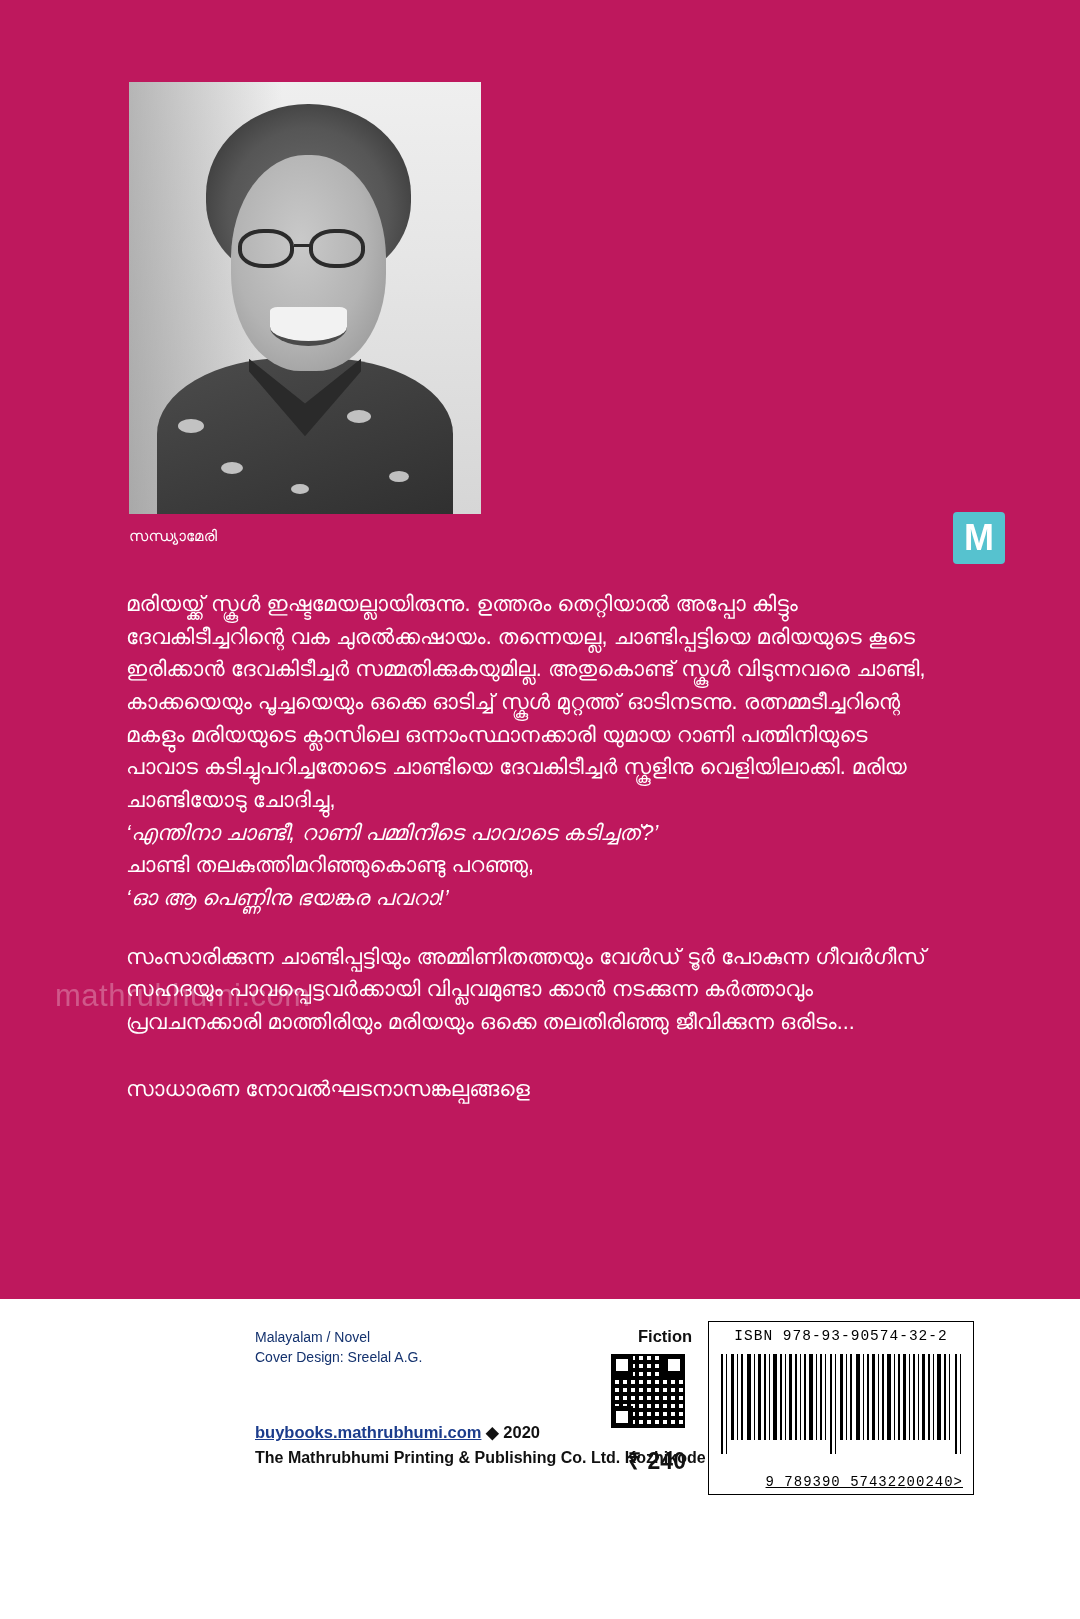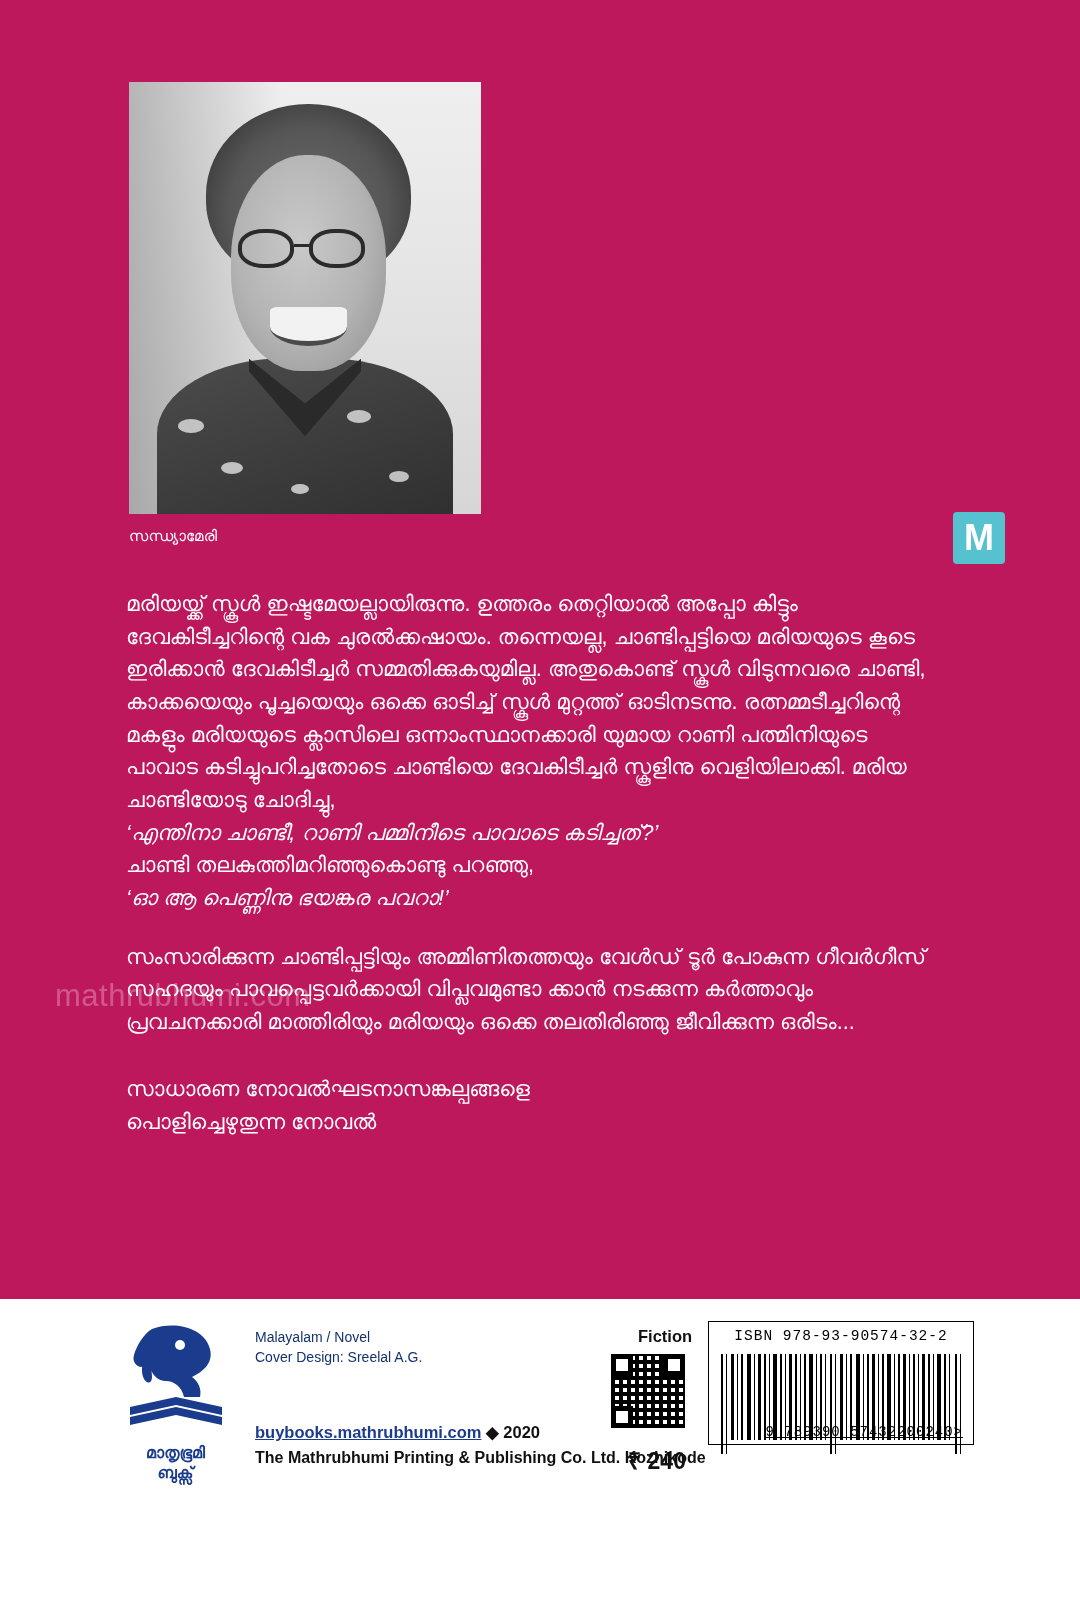--- a/index.html
+++ b/index.html
@@ -217,21 +217,21 @@
     top: 145px;
     font-size: 23px;
     font-weight: bold;
     color: #111;
   }
   #isbn-box {
     position: absolute;
     left: 708px;
     top: 22px;
     width: 266px;
-    height: 124px;
+    height: 174px;
     border: 1.5px solid #000;
     background: #fff;
   }
   #isbn-text {
     position: absolute;
     left: 0; right: 0;
     top: 6px;
     text-align: center;
     font-family: "Liberation Mono", monospace;
     font-size: 14.5px;
@@ -291,39 +291,25 @@
   <div id="watermark">mathrubhumi.com</div>
 
   <div id="blurb">
     <div class="para tight">മരിയയ്ക്ക് സ്കൂൾ ഇഷ്ടമേയല്ലായിരുന്നു. ഉത്തരം തെറ്റിയാൽ അപ്പോ കിട്ടും ദേവകിടീച്ചറിന്റെ വക ചുരൽക്കഷായം. തന്നെയല്ല, ചാണ്ടിപ്പട്ടിയെ മരിയയുടെ കൂടെ ഇരിക്കാൻ ദേവകിടീച്ചർ സമ്മതിക്കുകയുമില്ല. അതുകൊണ്ട് സ്കൂൾ വിടുന്നവരെ ചാണ്ടി, കാക്കയെയും പൂച്ചയെയും ഒക്കെ ഓടിച്ച് സ്കൂൾ മുറ്റത്ത് ഓടിനടന്നു. രത്നമ്മടീച്ചറിന്റെ മകളും മരിയയുടെ ക്ലാസിലെ ഒന്നാംസ്ഥാനക്കാരി യുമായ റാണി പത്മിനിയുടെ പാവാട കടിച്ചുപറിച്ചതോടെ ചാണ്ടിയെ ദേവകിടീച്ചർ സ്കൂളിനു വെളിയിലാക്കി. മരിയ ചാണ്ടിയോടു ചോദിച്ചു,</div>
     <div class="para tight italic">‘എന്തിനാ ചാണ്ടീ, റാണി പമ്മിനീടെ പാവാടെ കടിച്ചത്?’</div>
     <div class="para tight">ചാണ്ടി തലകുത്തിമറിഞ്ഞുകൊണ്ടു പറഞ്ഞു,</div>
     <div class="para italic">‘ഓ ആ പെണ്ണിനു ഭയങ്കര പവറാ!’</div>
     <div class="para">സംസാരിക്കുന്ന ചാണ്ടിപ്പട്ടിയും അമ്മിണിതത്തയും വേൾഡ് ടൂർ പോകുന്ന ഗീവർഗീസ് സഹദയും പാവപ്പെട്ടവർക്കായി വിപ്ലവമുണ്ടാ ക്കാൻ നടക്കുന്ന കർത്താവും പ്രവചനക്കാരി മാത്തിരിയും മരിയയും ഒക്കെ തലതിരിഞ്ഞു ജീവിക്കുന്ന ഒരിടം...</div>
     <div id="tagline">
       <div>സാധാരണ നോവൽഘടനാസങ്കല്പങ്ങളെ</div>
-      <div>പൊളിച്ചെഴുതുന്ന നോവൽ</div>
     </div>
   </div>
 
   <div id="footer">
 
-    <div id="publisher-logo">
-      <svg width="108" height="118" viewBox="0 0 108 118">
-        <path d="M30 8 C52 0 82 6 88 28 C92 44 78 52 70 56 C76 60 80 68 78 76 L62 76 C60 66 52 60 44 60 C36 60 30 54 28 46 L20 46 C14 46 10 40 12 34 C14 26 22 12 30 8 Z" fill="#1b3c8c"></path>
-        <circle cx="58" cy="24" r="5" fill="#ffffff"></circle>
-        <path d="M26 34 C20 40 18 50 22 58 C26 64 30 62 30 56 C30 48 28 40 26 34 Z" fill="#1b3c8c"></path>
-        <path d="M8 86 L54 76 L100 86 L100 94 L54 84 L8 94 Z" fill="#1b3c8c"></path>
-        <path d="M8 96 L54 86 L100 96 L100 104 L54 94 L8 104 Z" fill="#1b3c8c"></path>
-      </svg>
-      <div id="publisher-name">
-        <div>മാതൃഭൂമി</div>
-        <div>ബുക്സ്</div>
-      </div>
-    </div>
 
     <div id="meta">
       <div>Malayalam / Novel</div>
       <div>Cover Design: Sreelal A.G.</div>
     </div>
 
     <div id="site-line">
       <span id="site-link">buybooks.mathrubhumi.com</span>
       <span id="site-year">◆</span>
       <span id="site-year">2020</span>

